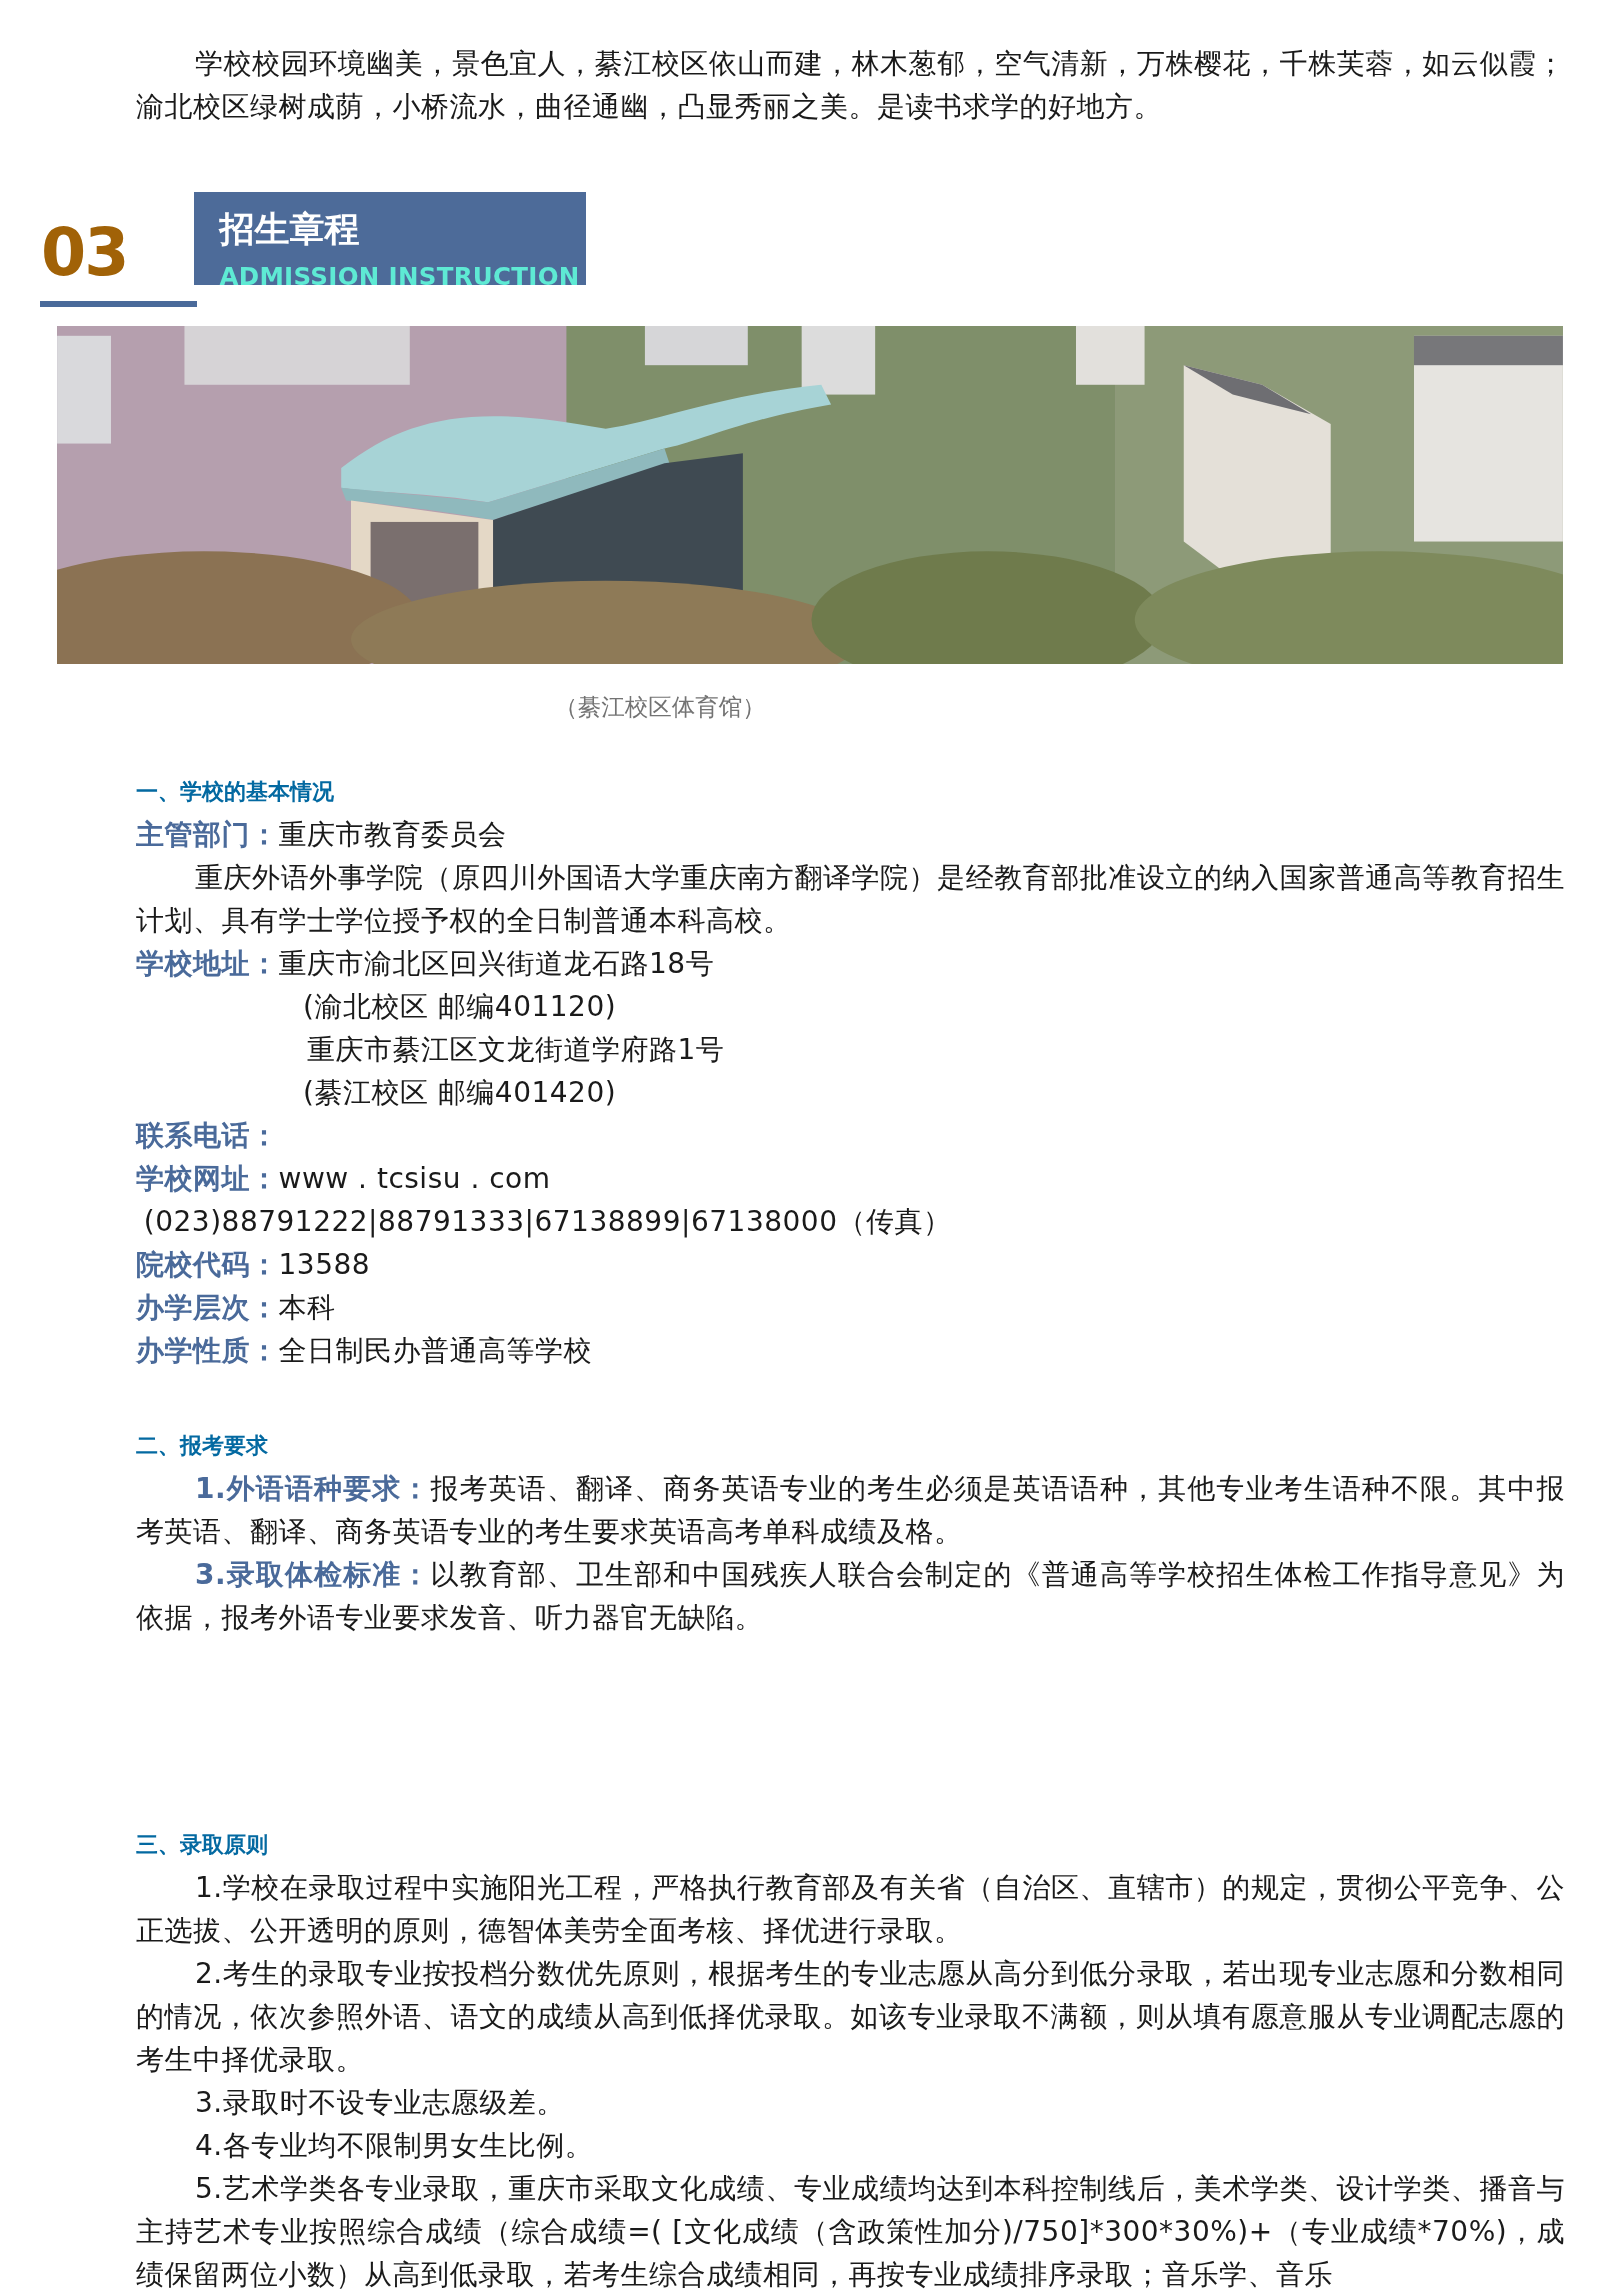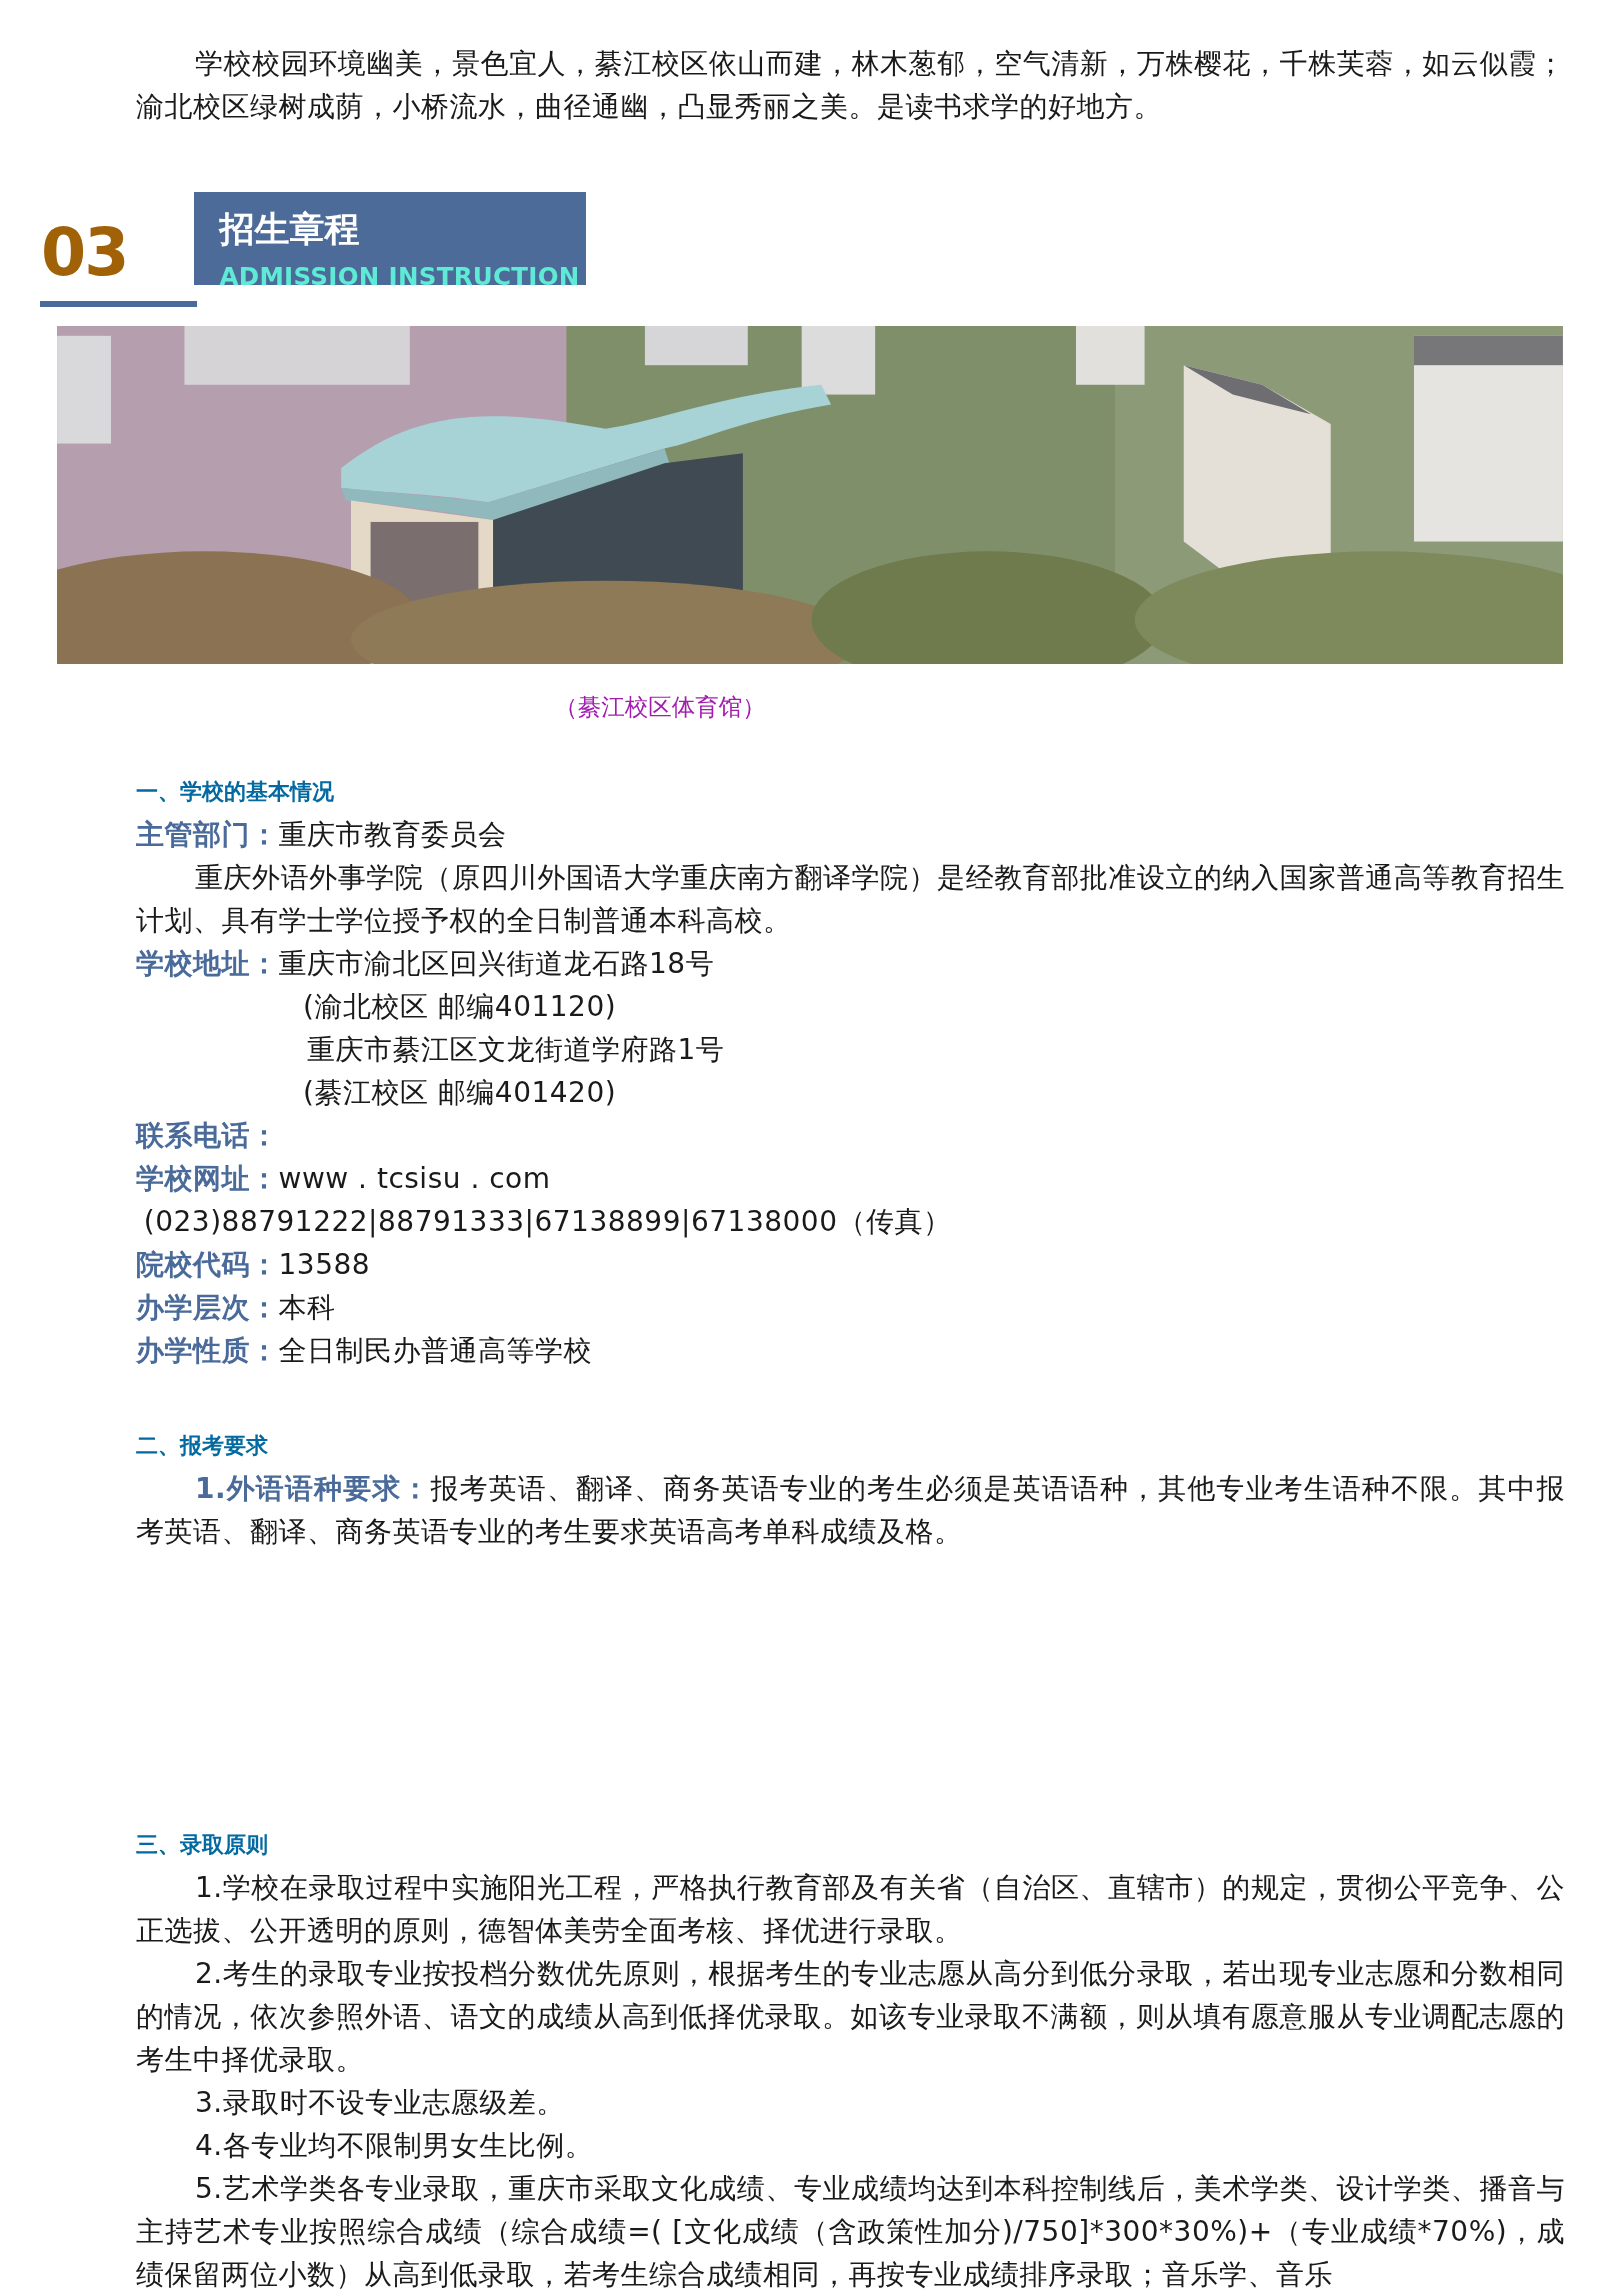--- a/index.html
+++ b/index.html
@@ -16,21 +16,21 @@
   .hdr-num { position:absolute; left:41px; top:214px; font-size:65px; font-weight:bold;
              color:#a16207; font-family:"DejaVu Sans","Liberation Sans",sans-serif; line-height:78px; letter-spacing:-2px; }
   .hdr-underline { position:absolute; left:40px; top:301px; width:157px; height:5.9px; background:#4a6a9a; }
   .hdr-box { position:absolute; left:194px; top:192px; width:392px; height:93px; background:#4d6b99; }
   .hdr-title { position:absolute; left:25.5px; top:13.7px; font-size:35px; font-weight:bold; color:#ffffff; line-height:47px; }
   .hdr-sub { position:absolute; left:25.5px; top:69px; font-size:24.5px; font-weight:bold; color:#5eead4; line-height:31px; letter-spacing:0.3px; }
 
   
   .photo { position:absolute; left:57px; top:326px; width:1506px; height:338px; overflow:hidden;
            background:linear-gradient(180deg,#b8c4c9 0%,#a9a2a8 25%,#8d8f7e 55%,#7b6b55 80%,#6a6c5a 100%); }
-  .caption { position:absolute; left:0; width:1320px; top:690px; text-align:center; font-size:23.5px; color:#a21caf; line-height:35px; }
+  .caption { position:absolute; left:0; width:1320px; top:690px; text-align:center; font-size:23.5px; color:#737373; line-height:35px; }
 
   .addr-cont { padding-left:167px; }
   .addr-cont2 { padding-left:171px; }
 </style>
 </head>
 <body>
 
 <div class="page">
 
   <div class="col" style="top:42px;">
@@ -107,20 +107,23 @@
     <p class="para">
       <span class="accent">办学性质：</span><span>全日制民办普通高等学校</span>
     </p>
   </div>
 
   <div class="col" style="top:1424px;">
     <h2 class="sec-head">二、报考要求</h2>
     <p class="para indent">
       <span class="accent">1.外语语种要求：</span><span>报考英语、翻译、商务英语专业的考生必须是英语语种，其他专业考生语种不限。其中报考英语、翻译、商务英语专业的考生要求英语高考单科成绩及格。</span>
     </p>
+    <p class="para indent">
+      <span class="accent">3.录取体检标准：</span><span>以教育部、卫生部和中国残疾人联合会制定的《普通高等学校招生体检工作指导意见》为依据，报考外语专业要求发音、听力器官无缺陷。</span>
+    </p>
   </div>
 
   <div class="col" style="top:1823px;">
     <h2 class="sec-head">三、录取原则</h2>
     <p class="para indent">1.学校在录取过程中实施阳光工程，严格执行教育部及有关省（自治区、直辖市）的规定，贯彻公平竞争、公正选拔、公开透明的原则，德智体美劳全面考核、择优进行录取。</p>
     <p class="para indent">2.考生的录取专业按投档分数优先原则，根据考生的专业志愿从高分到低分录取，若出现专业志愿和分数相同的情况，依次参照外语、语文的成绩从高到低择优录取。如该专业录取不满额，则从填有愿意服从专业调配志愿的考生中择优录取。</p>
     <p class="para indent">3.录取时不设专业志愿级差。</p>
     <p class="para indent">4.各专业均不限制男女生比例。</p>
     <p class="para indent">5.艺术学类各专业录取，重庆市采取文化成绩、专业成绩均达到本科控制线后，美术学类、设计学类、播音与主持艺术专业按照综合成绩（综合成绩=( [文化成绩（含政策性加分)/750]*300*30%)+（专业成绩*70%)，成绩保留两位小数）从高到低录取，若考生综合成绩相同，再按专业成绩排序录取；音乐学、音乐</p>
   </div>

